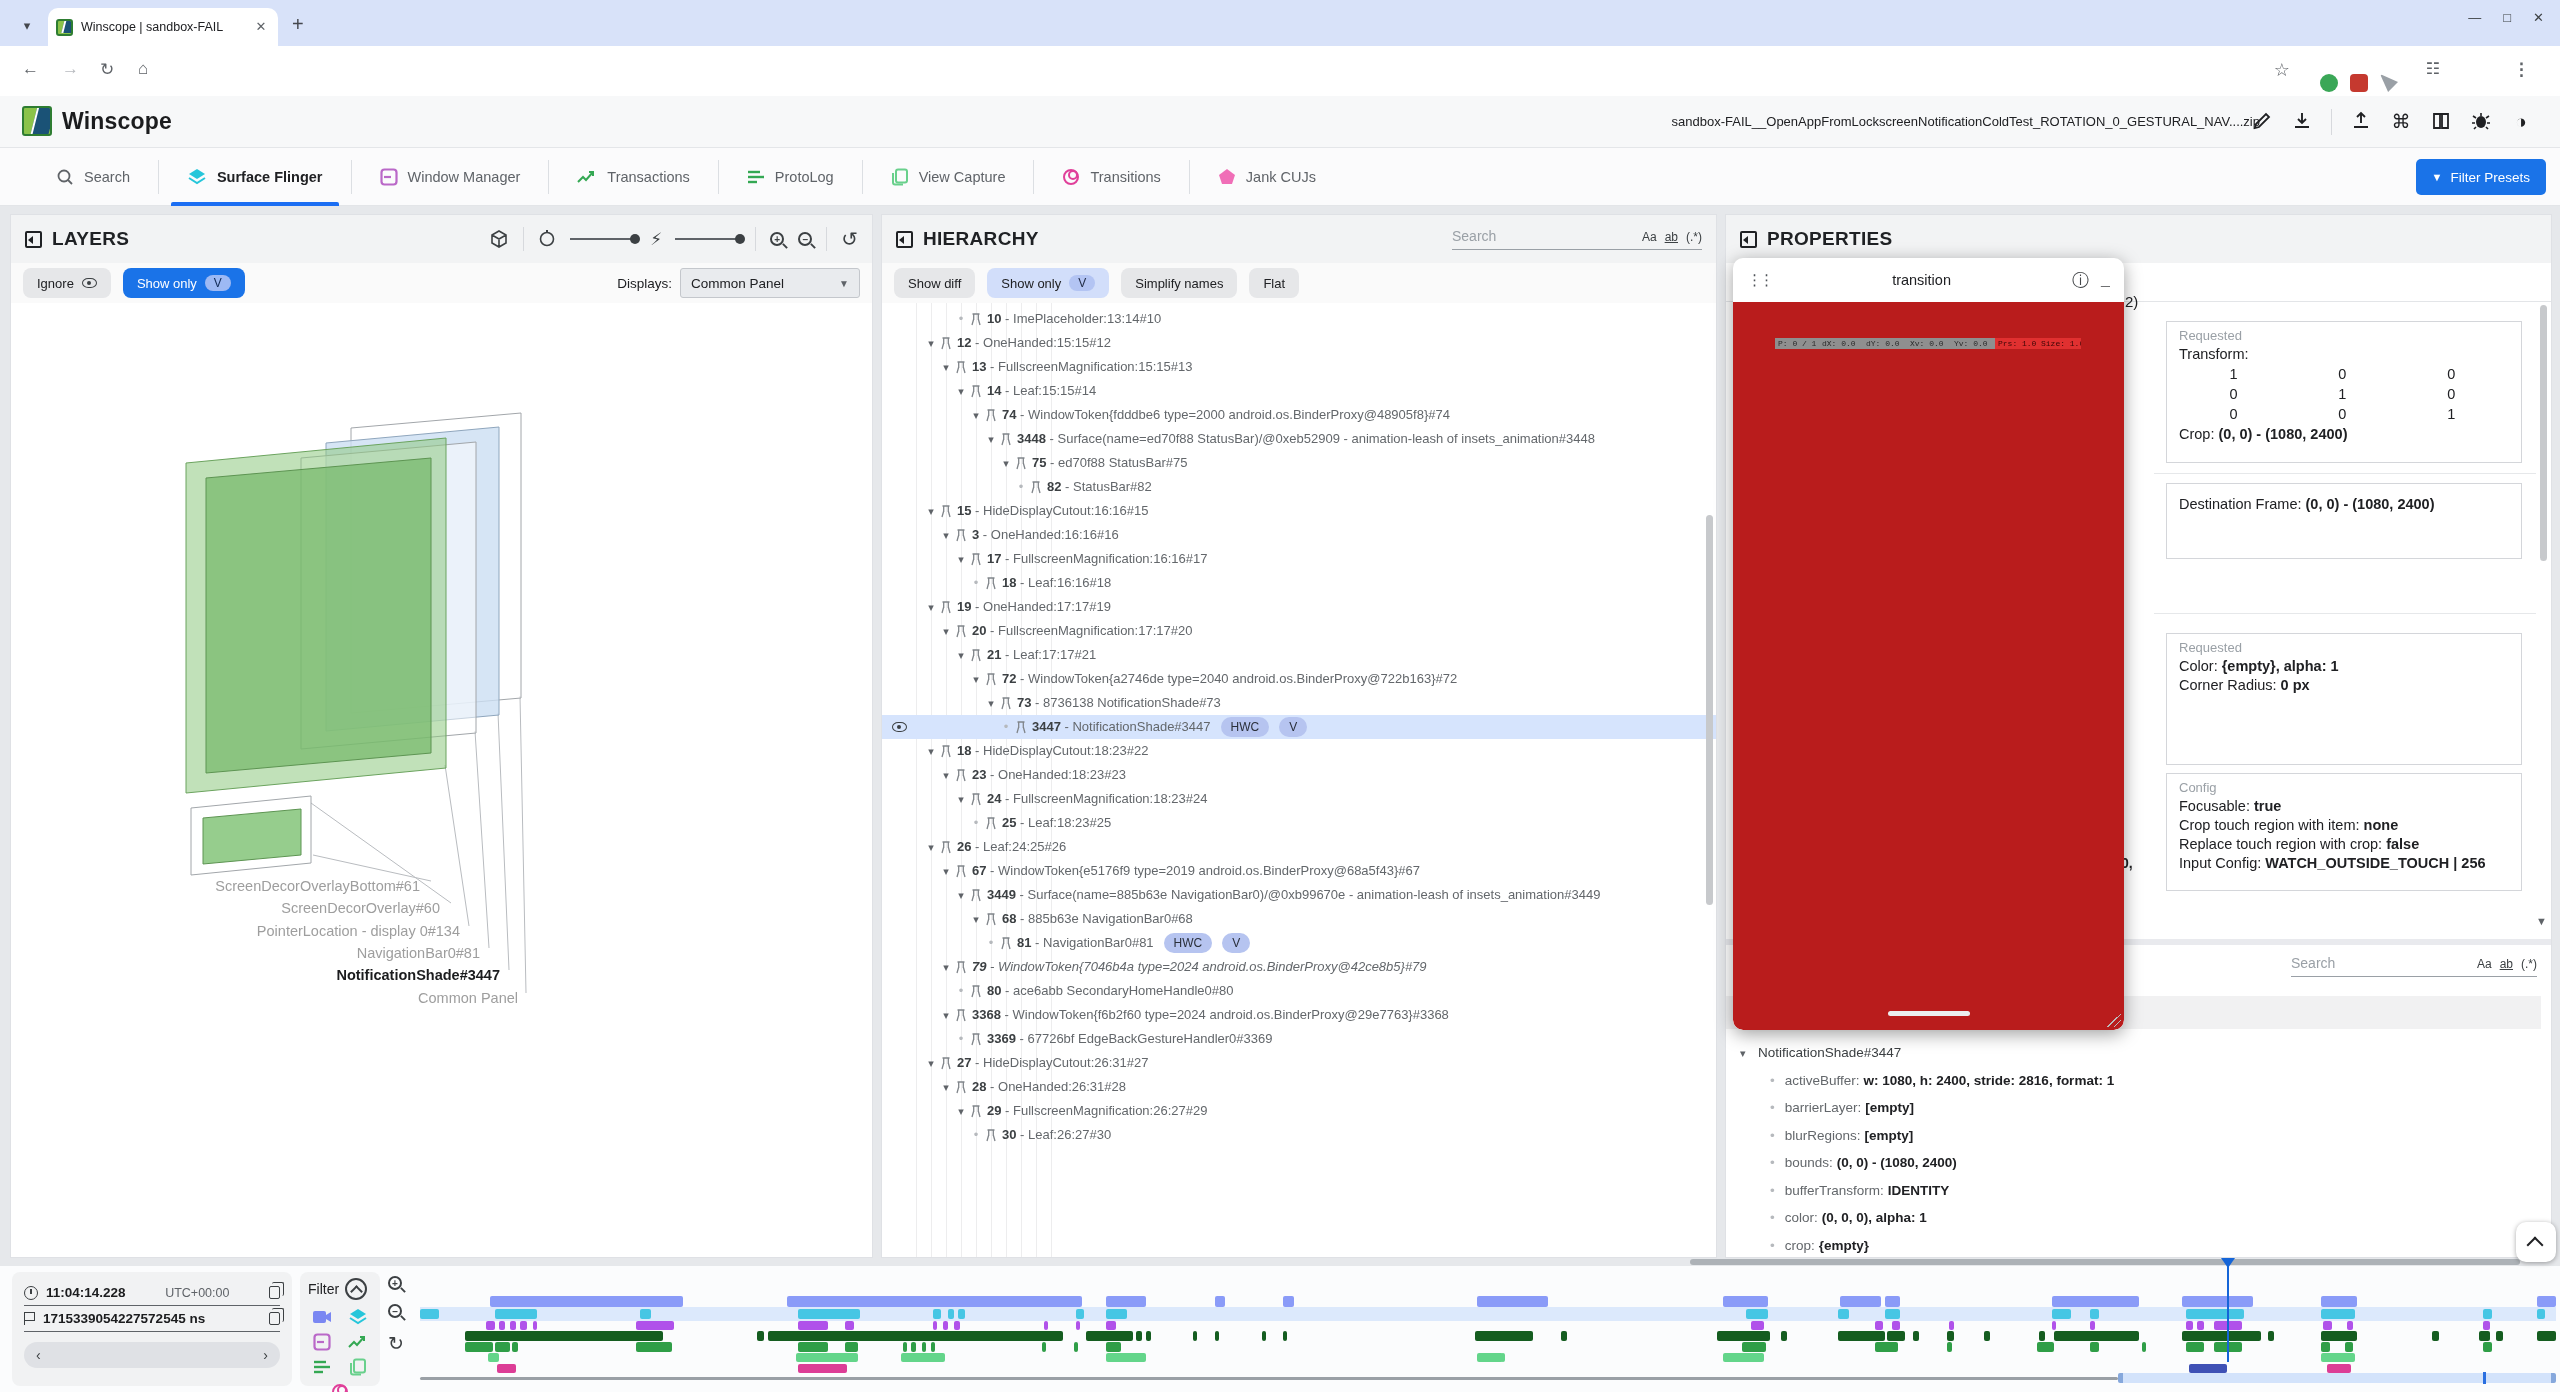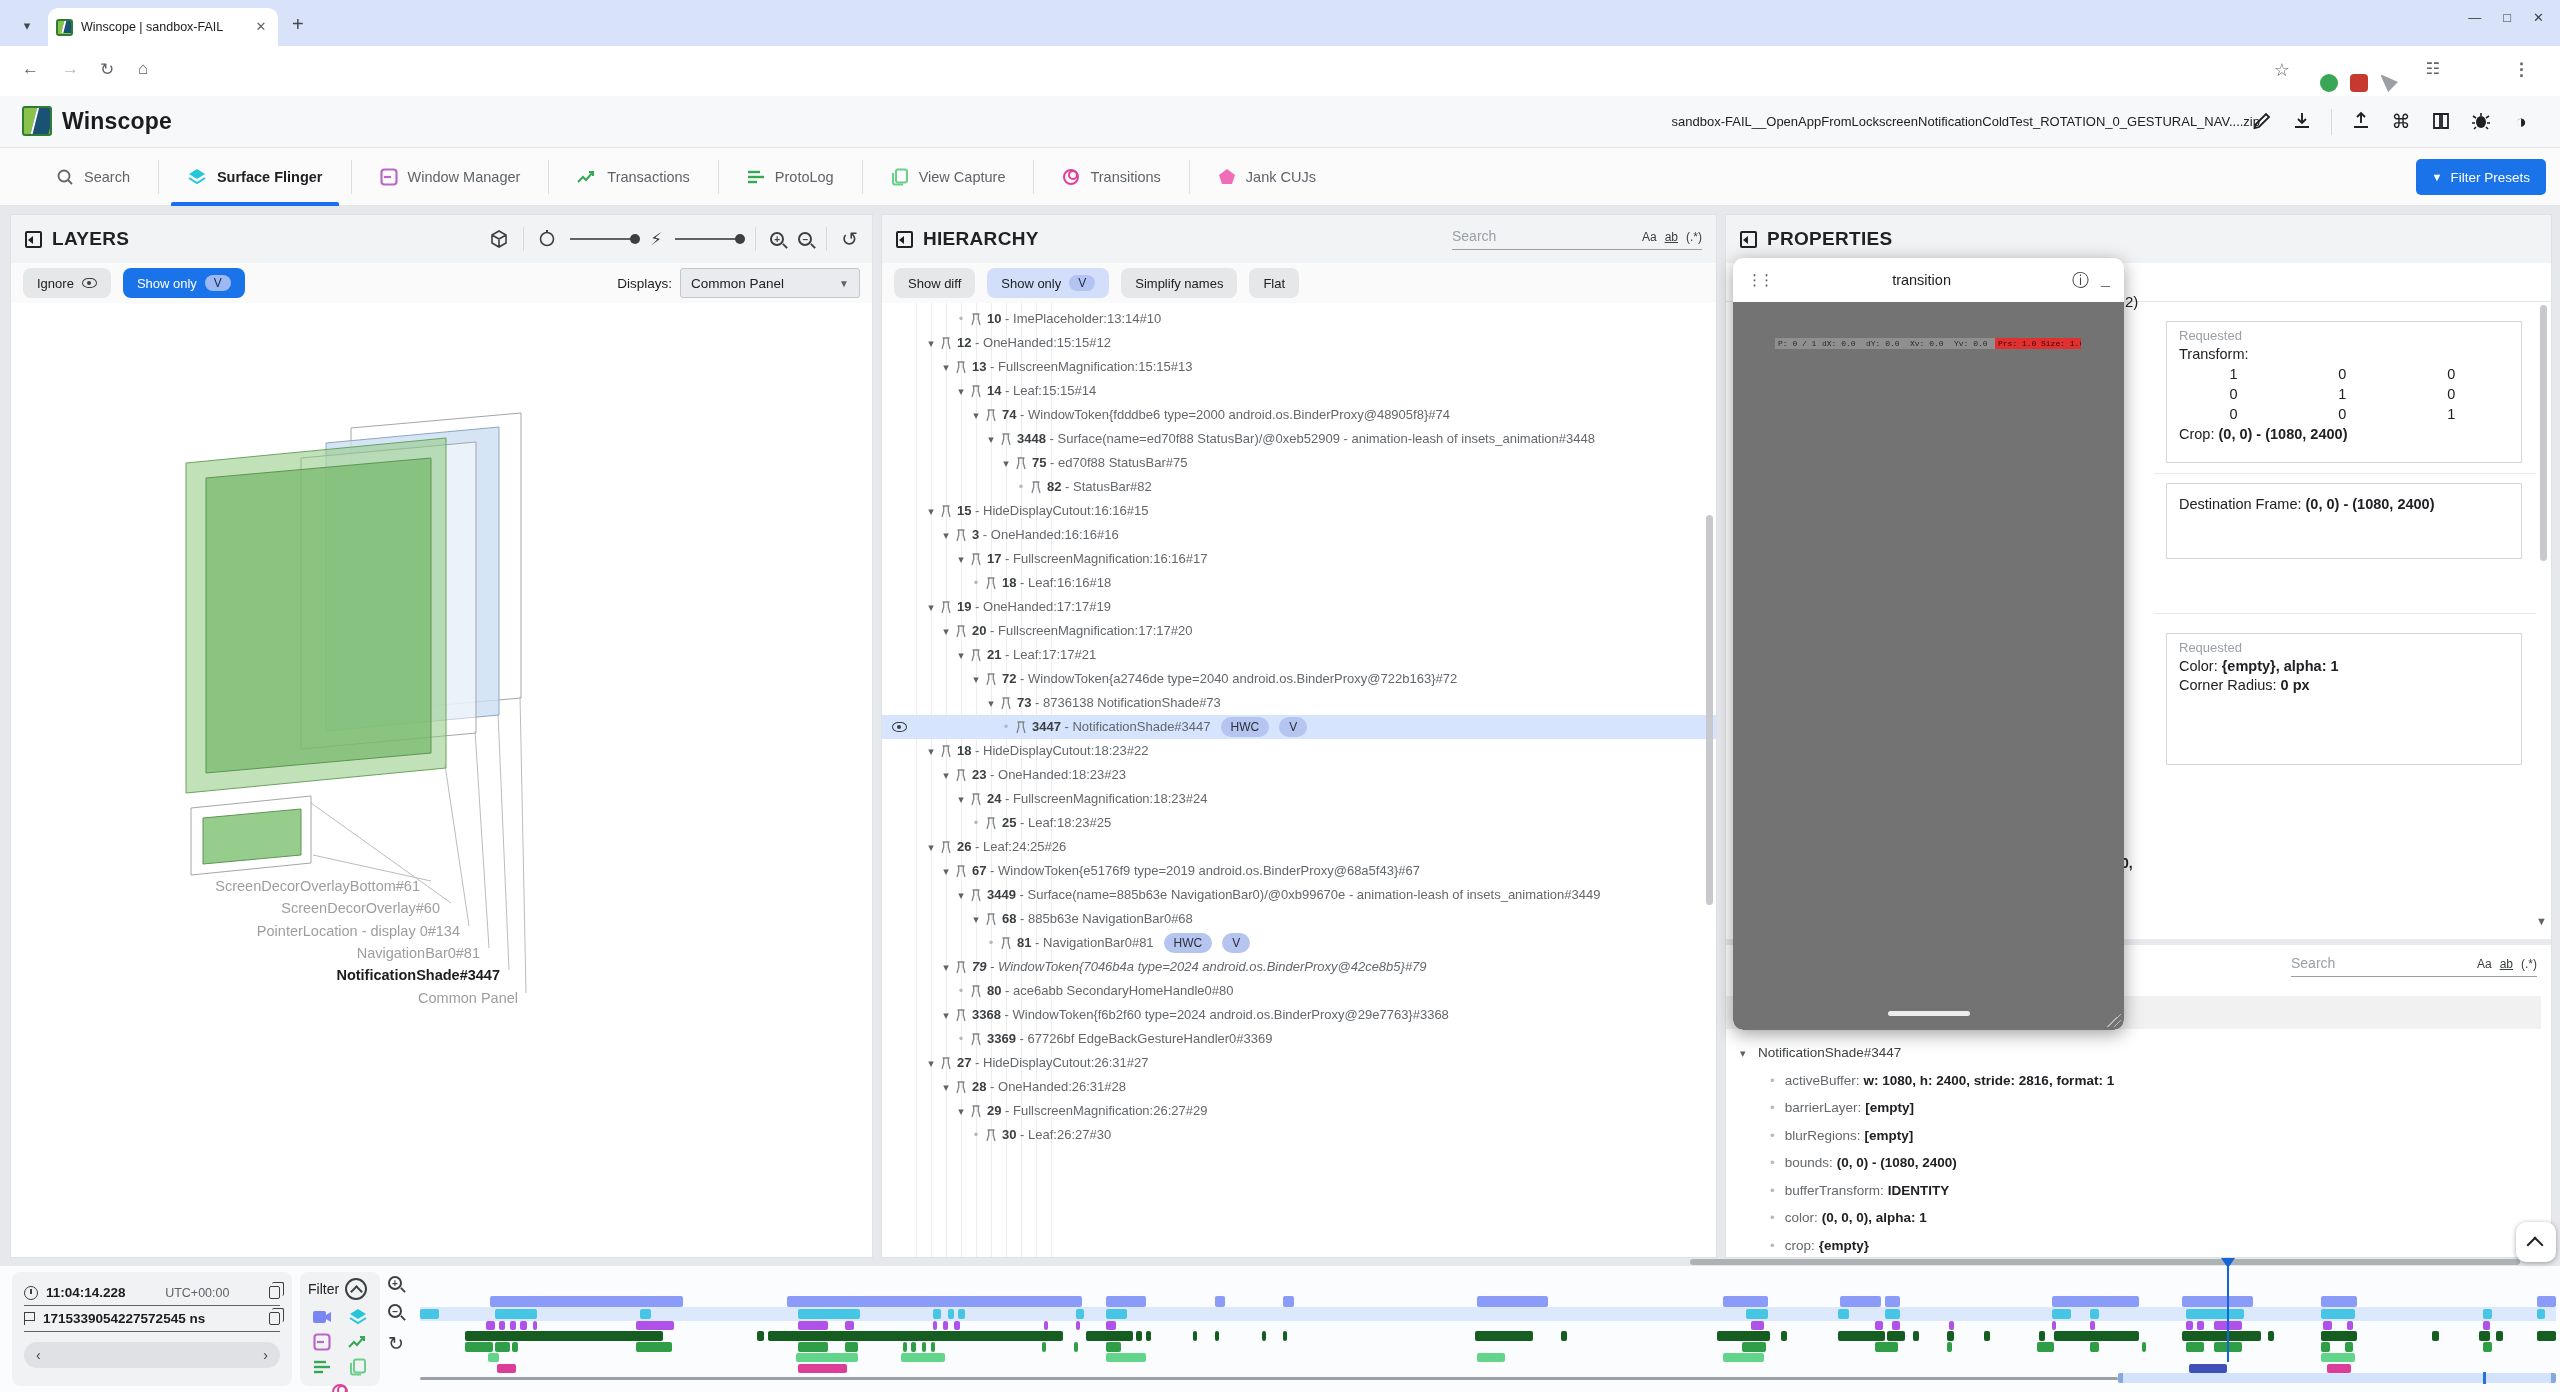--- a/index.html
+++ b/index.html
@@ -112,21 +112,21 @@
   #collapse-btn::after { content:''; position:absolute; left:13px; top:17px; width:10px; height:10px; border-left:2.5px solid #202124; border-top:2.5px solid #202124; transform:rotate(45deg); }
   #hscroll-bar { position:absolute; left:1690px; top:1259px; width:830px; height:6px; background:#9aa0a6; border-radius:3px; opacity:.75; z-index:5; }
 
   
   #twin { position:absolute; left:1733px; top:258px; width:391px; height:772px; background:#fff; border-radius:10px; box-shadow:0 4px 18px rgba(0,0,0,.38); z-index:20; overflow:hidden; }
   #twin-bar { height:44px; display:flex; align-items:center; padding:0 14px; }
   #twin-title { flex:1; text-align:center; font-size:14.5px; color:#202124; }
   #twin-drag { color:#4d5156; font-size:15px; letter-spacing:-3px; }
   #twin-info { color:#44474a; font-size:17px; margin-right:12px; }
   #twin-min { color:#202124; font-weight:bold; }
-  #twin-screen { position:relative; height:728px; background:#737373; border-radius:0 0 10px 10px; }
+  #twin-screen { position:relative; height:728px; background:#b91c1c; border-radius:0 0 10px 10px; }
   #pointer-bar { position:absolute; left:42px; top:36px; height:11px; display:flex; }
   .pseg { font-family:"Liberation Mono",monospace; font-size:8px; line-height:11px; padding:0 3px; width:44px; overflow:hidden; white-space:nowrap; }
   .pseg.gray { background:#8f8f8f; color:#2a2a2a; }
   .pseg.red { background:#e03030; color:#3d0606; width:43px; }
   #home-ind { position:absolute; left:155px; bottom:14px; width:82px; height:5px; border-radius:3px; background:#ecedee; }
   #twin-resize { position:absolute; right:3px; bottom:3px; width:14px; height:14px; background:linear-gradient(135deg,transparent 0 50%,#bbb 50% 56%,transparent 56% 72%,#bbb 72% 78%,transparent 78%); }
 
   
   #footer { position:absolute; left:0; top:1266px; width:2560px; height:126px; background:#fbfcfd; }
   .fbox { position:absolute; background:#f1f2f3; border-radius:8px; }
@@ -699,20 +699,29 @@
     <div class="hsep" style="top:258px;"></div>
     <div class="fieldbox" style="top:268px;height:76px;">
       <div class="fline" style="margin-top:6px;"><span>Destination Frame:</span> <b>(0, 0) - (1080, 2400)</b></div>
     </div>
     <div class="hsep" style="top:398px;"></div>
     <div class="fieldbox" style="top:418px;height:132px;">
       <div class="flabel">Requested</div>
       <div id="reqcolor-rows">
           <div class="fline">Color: <b>{empty}, alpha: 1</b></div>
           <div class="fline">Corner Radius: <b>0 px</b></div>
+        </div>
+    </div>
+    <div class="fieldbox" style="top:558px;height:118px;">
+      <div class="flabel">Config</div>
+      <div id="config-rows">
+          <div class="fline">Focusable: <b>true</b></div>
+          <div class="fline">Crop touch region with item: <b>none</b></div>
+          <div class="fline">Replace touch region with crop: <b>false</b></div>
+          <div class="fline">Input Config: <b>WATCH_OUTSIDE_TOUCH | 256</b></div>
         </div>
     </div>
     <div id="prop-frag-mid">0,</div>
     <div class="vscroll" style="right:4px; top:90px; height:256px;"></div>
     <div style="position:absolute; right:4px; top:700px; color:#5f6368; font-size:11px;">▼</div>
 
     <div id="prop-bottom-div"></div>
     <div class="search-field" id="prop-search">
       <span class="search-ph" style="flex:1;">Search</span>
       <span class="mtools" id="prop-mtools">

